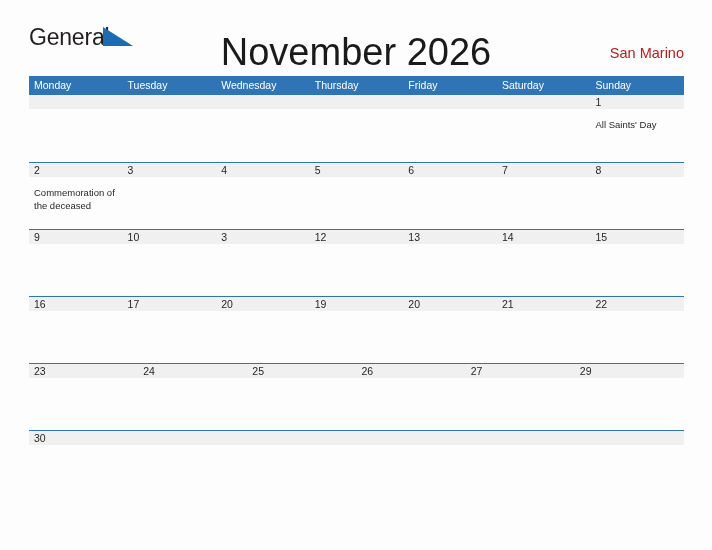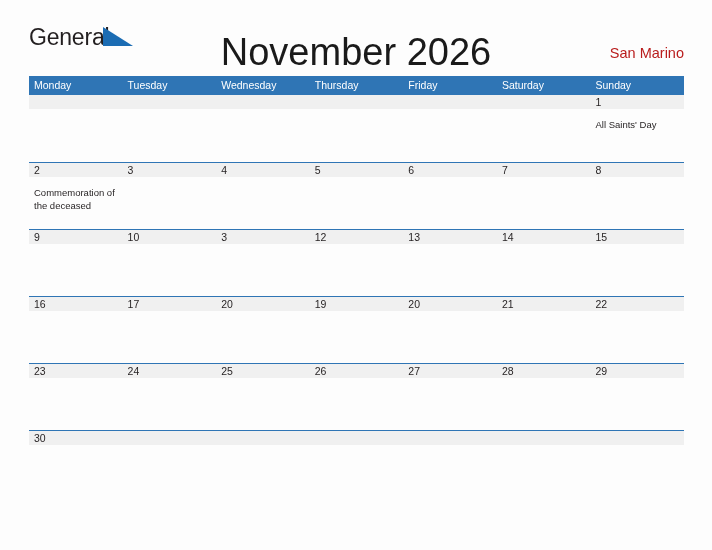--- a/index.html
+++ b/index.html
@@ -305,23 +305,20 @@
           <div class="day-cell">
             <span class="day-num">25</span>
           </div>
           <div class="day-cell">
             <span class="day-num">26</span>
           </div>
           <div class="day-cell">
             <span class="day-num">27</span>
           </div>
           <div class="day-cell">
-            <span class="day-num">28</span>
-          </div>
-          <div class="day-cell">
             <span class="day-num">29</span>
           </div>
         </div>
       </div>
       <div class="week-row">
         <div class="date-band"></div>
         <div class="day-cells">
           <div class="day-cell">
             <span class="day-num">30</span>
           </div>

